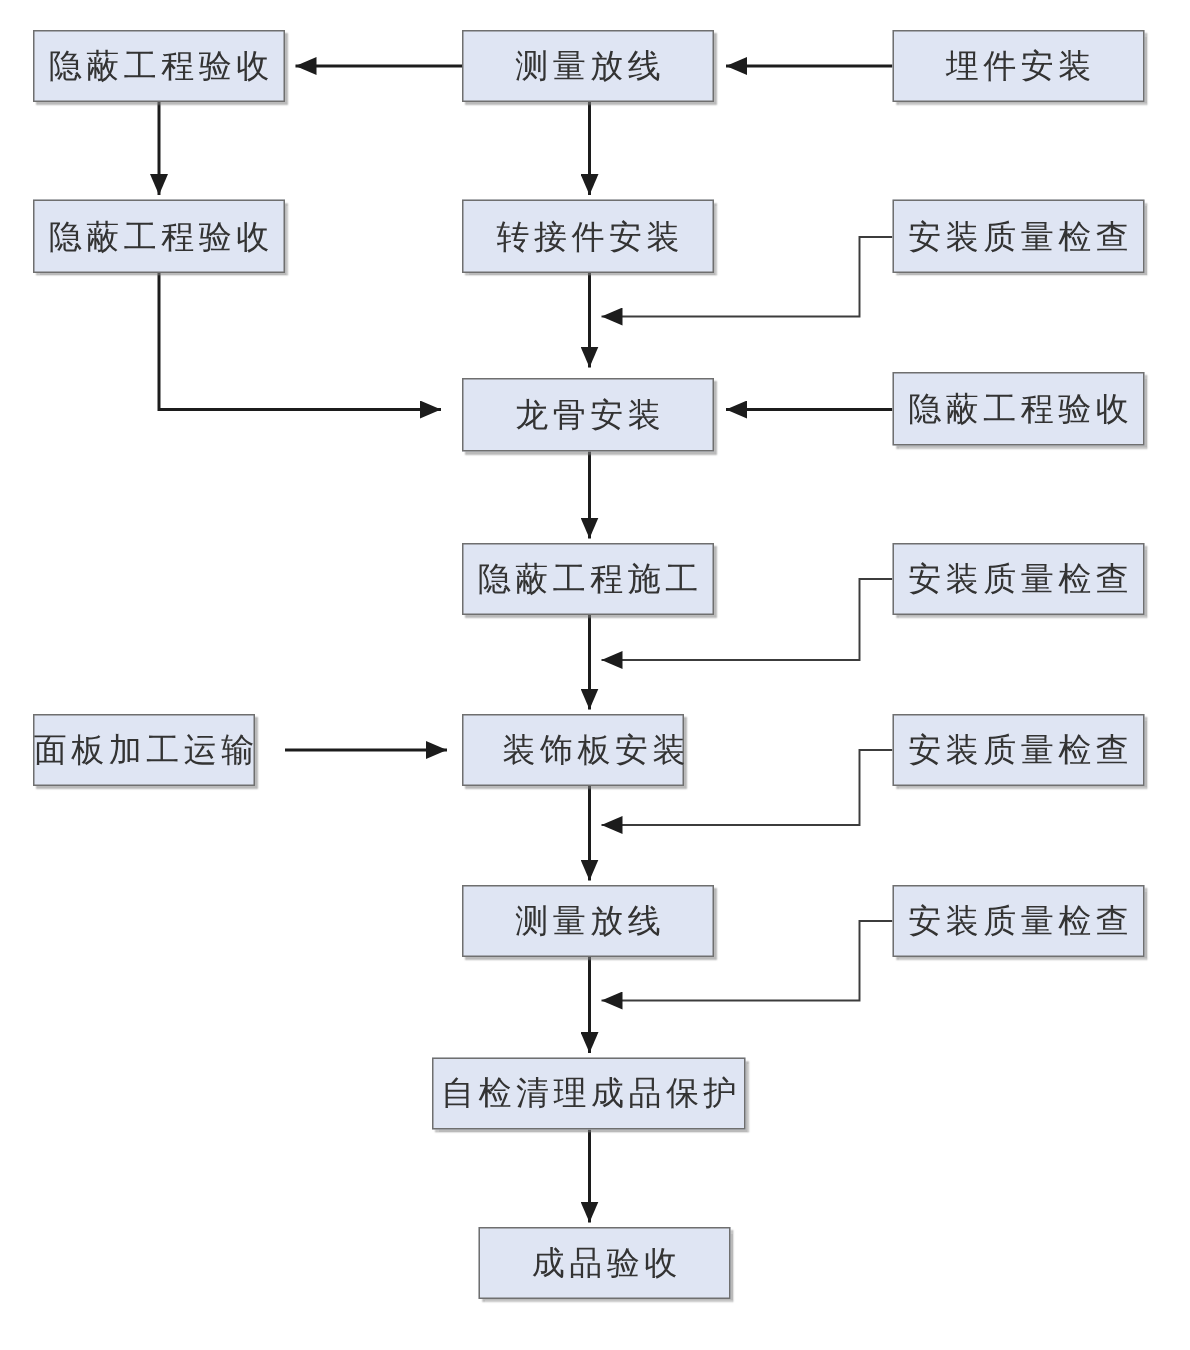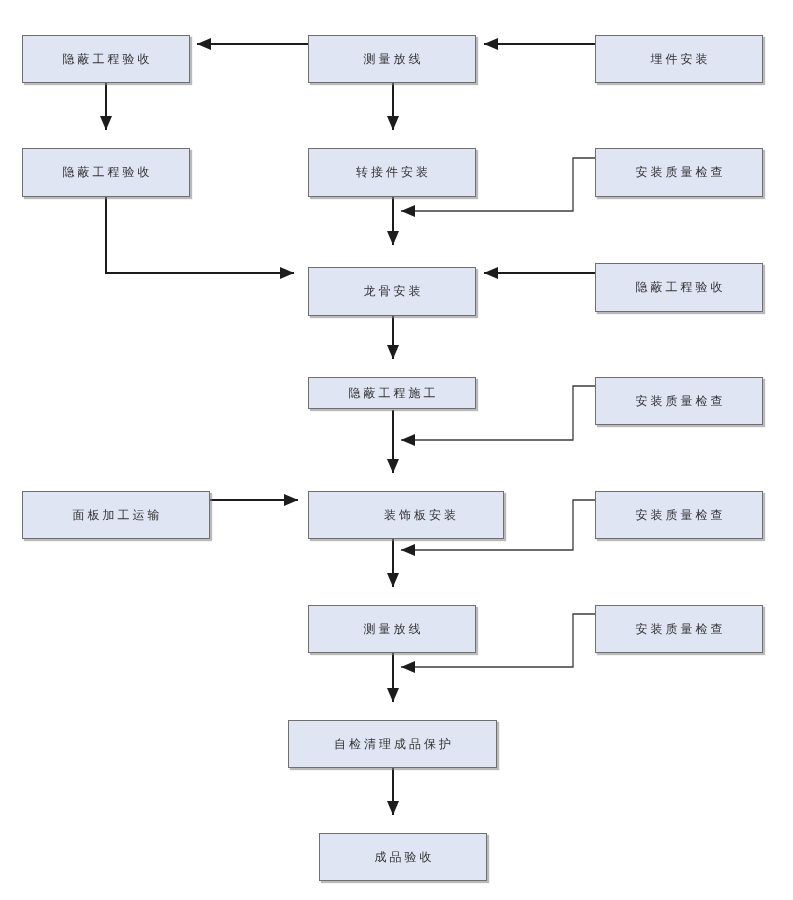--- a/index.html
+++ b/index.html
@@ -24,26 +24,25 @@
   }
   .node {
     position: absolute;
     box-sizing: border-box;
     background: #dfe5f3;
     border: 1px solid #6f6f6f;
     box-shadow: 2px 2px 1px rgba(130,130,130,0.55);
     display: flex;
     align-items: center;
     justify-content: center;
-    font-size: 12px;
+    font-size: 22px;
     color: #333333;
     letter-spacing: 3px;
     text-indent: 3px;
     white-space: nowrap;
-    margin-top: 15px;
   }
 </style>
 </head>
 <body>
 
 <div class="canvas">
 
   <svg class="connector-layer" width="793" height="900" viewBox="0 0 793 900" xmlns="http://www.w3.org/2000/svg">
     <defs>
       <marker id="ah" markerUnits="userSpaceOnUse" markerWidth="15" markerHeight="12" refX="14" refY="6" orient="auto">
@@ -75,25 +74,25 @@
   <div class="node" style="left:308px; top:20px; width:168px; height:48px;">测量放线</div>
   <div class="node" style="left:595px; top:20px; width:168px; height:48px;">埋件安装</div>
 
   <div class="node" style="left:22px; top:133px; width:168px; height:49px;">隐蔽工程验收</div>
   <div class="node" style="left:308px; top:133px; width:168px; height:49px;">转接件安装</div>
   <div class="node" style="left:595px; top:133px; width:168px; height:49px;">安装质量检查</div>
 
   <div class="node" style="left:308px; top:252px; width:168px; height:49px;">龙骨安装</div>
   <div class="node" style="left:595px; top:248px; width:168px; height:49px;">隐蔽工程验收</div>
 
-  <div class="node" style="left:308px; top:362px; width:168px; height:32px;">隐蔽工程施工</div>
+  <div class="node" style="left:308px; top:362px; width:168px; height:48px;">隐蔽工程施工</div>
   <div class="node" style="left:595px; top:362px; width:168px; height:48px;">安装质量检查</div>
 
-  <div class="node" style="left:22px; top:476px; width:188px; height:48px;">面板加工运输</div>
-  <div class="node" style="left:308px; top:476px; width:196px; height:48px;padding-left:28px;">装饰板安装</div>
+  <div class="node" style="left:22px; top:476px; width:148px; height:48px;">面板加工运输</div>
+  <div class="node" style="left:308px; top:476px; width:148px; height:48px;padding-left:28px;">装饰板安装</div>
   <div class="node" style="left:595px; top:476px; width:168px; height:48px;">安装质量检查</div>
 
   <div class="node" style="left:308px; top:590px; width:168px; height:48px;">测量放线</div>
   <div class="node" style="left:595px; top:590px; width:168px; height:48px;">安装质量检查</div>
 
   <div class="node" style="left:288px; top:705px; width:209px; height:48px;">自检清理成品保护</div>
 
   <div class="node" style="left:319px; top:818px; width:168px; height:48px;">成品验收</div>
 
 </div>

